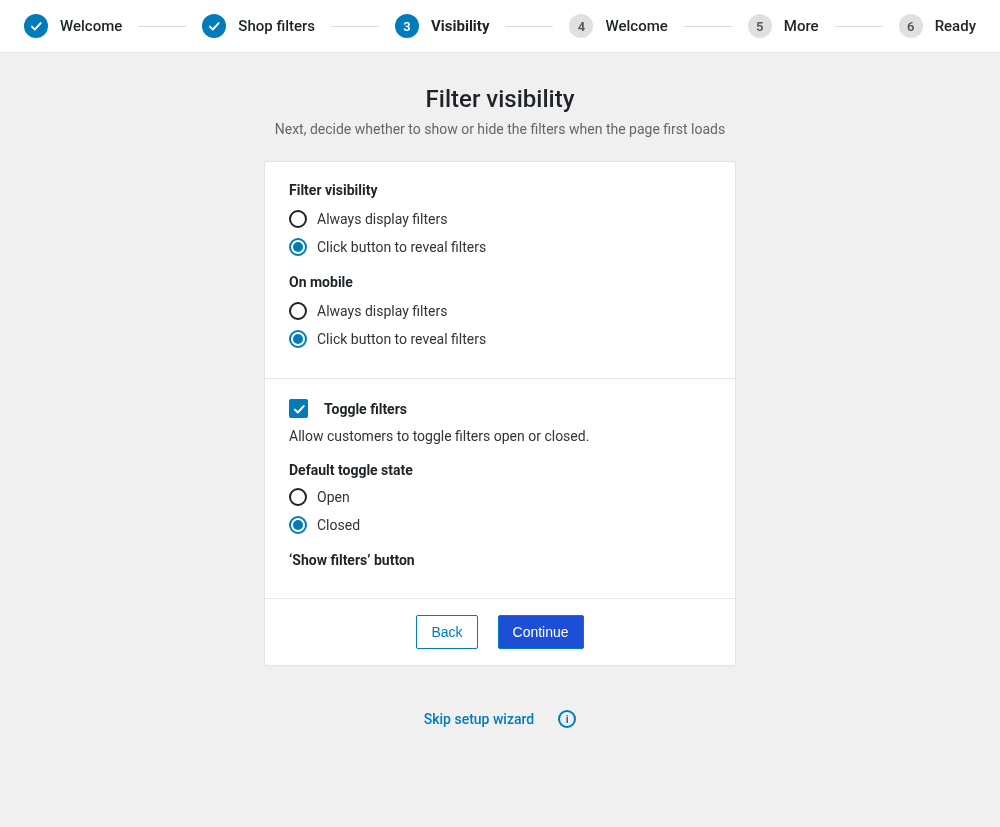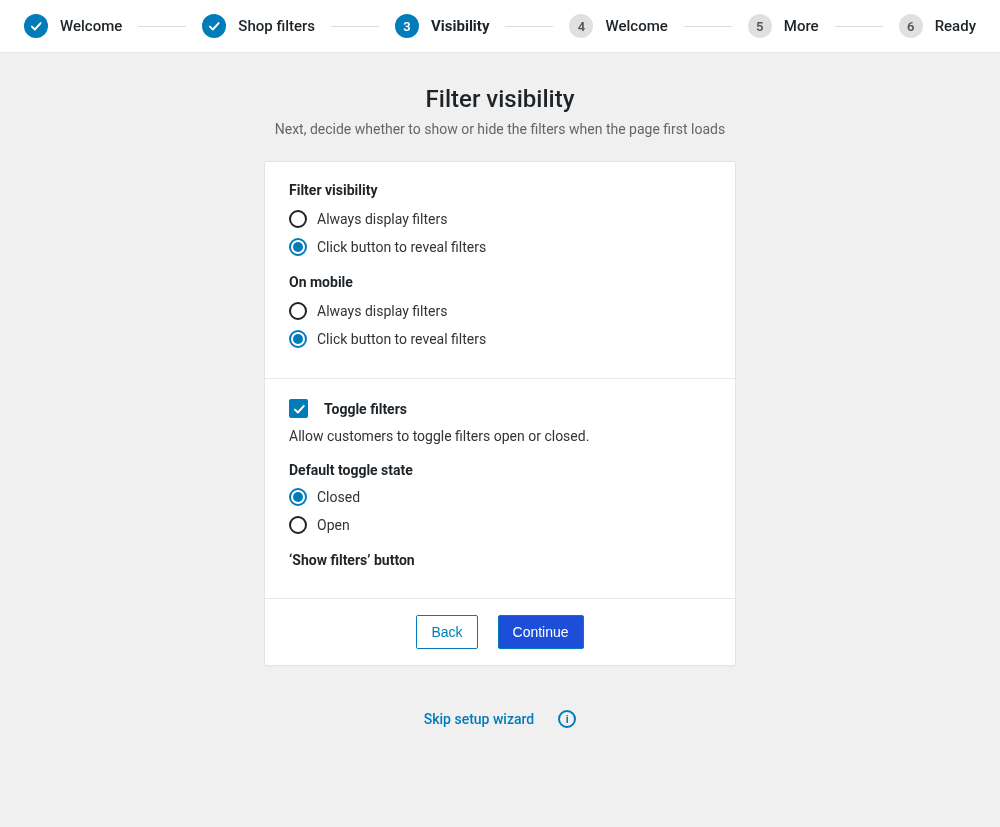--- a/index.html
+++ b/index.html
@@ -294,26 +294,26 @@
           <svg viewBox="0 0 24 24" fill="none" stroke="#fff" stroke-width="3.4" stroke-linecap="round" stroke-linejoin="round">
               <polyline points="5 13 10 18 20 7"></polyline>
             </svg>
         </span>
         <span class="clabel">Toggle filters</span>
       </label>
       <div class="desc">Allow customers to toggle filters open or closed.</div>
 
       <div class="group-heading small-gap">Default toggle state</div>
       <label class="radio-row">
+        <span class="radio"></span>
+        <span class="radio-label">Open</span>
+      </label>
+      <label class="radio-row">
         <span class="radio selected"></span>
         <span class="radio-label">Closed</span>
-      </label>
-      <label class="radio-row">
-        <span class="radio"></span>
-        <span class="radio-label">Open</span>
       </label>
 
       <div class="group-heading small-gap sub-heading-gap">‘Show filters’ button</div>
     </div>
 
     <div class="card-footer">
       <button class="btn btn-secondary">Back</button>
       <button class="btn btn-primary">Continue</button>
     </div>
   </div>

